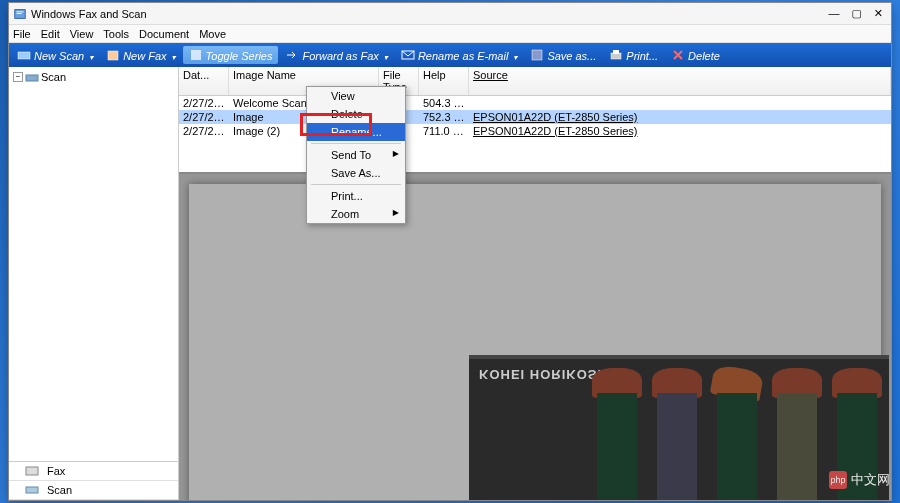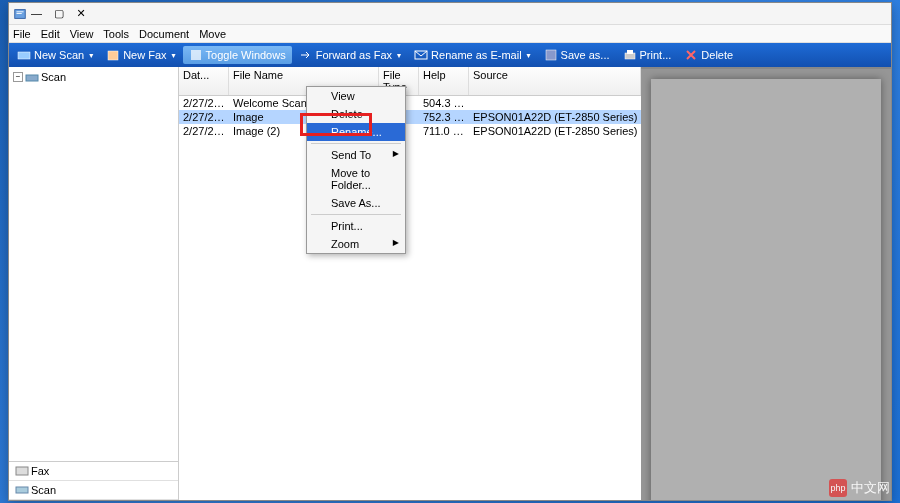--- a/index.html
+++ b/index.html
@@ -10,87 +10,88 @@
 .titlebar { height: 22px; background: #f5f5f5; display: flex; align-items: center; padding: 0 4px; border-bottom: 1px solid #ddd; }
 .titlebar .icon-app { width: 14px; height: 14px; margin-right: 4px; }
 .titlebar .title { flex: 1; font-size: 11px; }
 .titlebar .winbtns { display: flex; gap: 12px; padding-right: 4px; }
 .titlebar .winbtns span { cursor: pointer; font-size: 11px; font-family: Arial; }
 
 .menubar { height: 18px; background: #f9f9f9; display: flex; align-items: center; padding: 0 4px; gap: 10px; border-bottom: 1px solid #e0e0e0; }
 .menubar span { font-size: 11px; cursor: pointer; }
 
 .toolbar { height: 24px; background: linear-gradient(#1e6bd6, #1250b0); display: flex; align-items: center; padding: 0 2px; gap: 1px; }
-.tbtn { display: flex; align-items: center; gap: 3px; padding: 2px 6px; color: #fff; font-size: 11px; cursor: pointer; border-radius: 2px; }
+.tbtn { display: flex; align-items: flex-end; gap: 3px; padding: 2px 6px; color: #fff; font-size: 11px; cursor: pointer; border-radius: 2px; font-style: italic; }
 .tbtn.active { background: linear-gradient(#7ab8f5, #5a9ee5); }
 .tbtn .ti { width: 14px; height: 14px; display: inline-block; }
 .tbtn .chev { font-size: 8px; margin-left: 2px; }
 
 .body { flex: 1; display: flex; overflow: hidden; }
 
 .leftpane { width: 170px; background: #fff; border-right: 1px solid #ccc; display: flex; flex-direction: column; }
 .tree { flex: 1; padding: 2px; }
 .tree-item { display: flex; align-items: center; gap: 2px; padding: 1px 2px; font-size: 11px; cursor: pointer; }
 .tree-item.indent { padding-left: 30px; }
 .tree-item .exp { width: 10px; height: 10px; border: 1px solid #999; font-size: 8px; line-height: 8px; text-align: center; }
 .tree-item .fold-icon { width: 14px; height: 14px; }
 .leftbottom { border-top: 1px solid #ccc; }
-.lb-item { display: flex; align-items: center; gap: 2px; padding: 3px 6px; border-bottom: 1px solid #e0e0e0; font-size: 11px; cursor: pointer; }
+.lb-item { display: flex; align-items: center; gap: 8px; padding: 3px 16px; border-bottom: 1px solid #e0e0e0; font-size: 11px; cursor: pointer; }
 .lb-item .ic { width: 14px; height: 12px; }
 
-.rightpane { flex: 1; display: flex; flex-direction: row; overflow: hidden; }
+.rightpane { flex: 1; display: flex; flex-direction: column; overflow: hidden; }
 .listview { height: 105px; background: #fff; overflow: hidden; }
 .lv-header { display: flex; background: linear-gradient(#fdfdfd, #efefef); border-bottom: 1px solid #ccc; font-size: 11px; }
 .lv-header div { padding: 2px 4px; border-right: 1px solid #ddd; }
 .lv-row { display: flex; font-size: 11px; padding: 1px 0; }
 .lv-row.sel { background: #b5d5ff; }
 .lv-row div { padding: 0 4px; overflow: hidden; white-space: nowrap; text-overflow: ellipsis; }
 .c-date { width: 50px; }
 .c-name { width: 150px; }
 .c-type { width: 40px; }
 .c-size { width: 50px; }
-.c-src { flex: 1; }
+.c-src { flex: 1; text-decoration: underline; }
 
 .preview { flex: 1; background: #969696; position: relative; border-top: 2px solid #888; overflow: hidden; display: flex; align-items: flex-end; justify-content: center; }
 .preview-inner { position: absolute; top: 10px; left: 10px; right: 10px; bottom: -50px; background: #b0b0b0; box-shadow: 0 0 8px rgba(0,0,0,0.4); }
 .book { position: absolute; bottom: 0; left: 290px; width: 420px; height: 145px; background: #2a2a2a; border-top: 4px solid #444; }
 .book-spine { position: absolute; top: 8px; left: 10px; color: #ccc; font-weight: bold; font-size: 13px; transform: scaleY(-1); letter-spacing: 1px; font-family: Arial; }
 .book-art { position: absolute; top: 4px; left: 120px; right: 0; bottom: 0; display: flex; overflow: hidden; }
 .leg { width: 60px; margin: 0 3px; position: relative; }
 .shoe { position: absolute; top: 5px; width: 50px; height: 30px; background: #7a3a2a; border-radius: 40% 40% 10% 10%; }
 .pant { position: absolute; top: 30px; width: 40px; left: 5px; bottom: 0; background: #1a3a2a; }
 .leg.b .pant { background: #3a3a4a; }
 .leg.c .shoe { background: #8a4a2a; transform: rotate(10deg); }
 .leg.d .pant { background: #4a4a3a; }
 
 .context-menu { position: absolute; top: 86px; left: 306px; width: 100px; background: #f5f5f5; border: 1px solid #999; box-shadow: 2px 2px 6px rgba(0,0,0,0.3); font-size: 11px; z-index: 100; }
 .cm-item { padding: 3px 10px 3px 24px; cursor: pointer; position: relative; }
 .cm-item.hl { background: #2a6ad6; color: #fff; }
 .cm-sep { height: 1px; background: #ccc; margin: 2px 4px; }
 .cm-arrow { position: absolute; right: 6px; font-size: 8px; }
 .highlight-box { position: absolute; top: 113px; left: 300px; width: 72px; height: 23px; border: 3px solid #e62020; z-index: 101; pointer-events: none; }
 
-.watermark { position: absolute; bottom: 6px; right: 10px; color: #fff; font-size: 13px; opacity: 0.9; display: flex; align-items: center; gap: 4px; z-index: 200; }
+.watermark { position: absolute; bottom: 14px; right: 10px; color: #fff; font-size: 13px; opacity: 0.9; display: flex; align-items: center; gap: 4px; z-index: 200; }
 .wm-logo { width: 18px; height: 18px; background: #d84a4a; border-radius: 3px; display: flex; align-items: center; justify-content: center; color: #fff; font-size: 9px; }
 
 svg { display: block; }
 </style>
 </head>
 <body>
 
 <div class="window">
 
   <div class="titlebar">
     <span class="icon-app">
       <svg viewBox="0 0 16 16">
           <rect x="2" y="3" width="12" height="10" fill="#6aa0e0" stroke="#2a5aa0"></rect>
           <rect x="4" y="5" width="8" height="1" fill="#fff"></rect>
           <rect x="4" y="7" width="6" height="1" fill="#fff"></rect>
         </svg>
     </span>
+    <span class="title">Windows Fax and Scan</span>
     <div class="winbtns">
       <span>—</span>
       <span>▢</span>
       <span>✕</span>
     </div>
   </div>
 
   <div class="menubar">
     <span>File</span>
     <span>Edit</span>
@@ -118,21 +119,21 @@
         </span>
       <span>New Fax</span>
         <span class="chev">▾</span>
     </div>
     <div class="tbtn active">
       <span class="ti">
           <svg viewBox="0 0 14 14">
             <rect x="2" y="2" width="10" height="10" fill="#fff" opacity="0.7"></rect>
           </svg>
         </span>
-      <span>Toggle Windows</span>
+      <span>Toggle Series</span>
     </div>
     <div class="tbtn">
       <span class="ti">
           <svg viewBox="0 0 14 14">
             <path d="M2 7 L10 7 M7 4 L10 7 L7 10" stroke="#fff" fill="none"></path>
           </svg>
         </span>
       <span>Forward as Fax</span>
         <span class="chev">▾</span>
     </div>
@@ -203,21 +204,21 @@
             </span>
           <span>Scan</span>
         </div>
       </div>
     </div>
 
     <div class="rightpane">
       <div class="listview">
         <div class="lv-header">
           <div class="c-date">Dat...</div>
-          <div class="c-name">File Name</div>
+          <div class="c-name">Image Name</div>
           <div class="c-type">File Type</div>
           <div class="c-size">Help</div>
           <div class="c-src">Source</div>
         </div>
         <div id="list-rows">
             <div class="lv-row">
               <div class="c-date">2/27/202...</div>
               <div class="c-name">Welcome Scan</div>
               <div class="c-type">jpg</div>
               <div class="c-size">504.3 KB</div>
@@ -270,21 +271,20 @@
     </div>
   </div>
 </div>
 
 <div class="context-menu">
   <div class="cm-item">View</div>
   <div class="cm-item">Delete</div>
   <div class="cm-item hl">Rename...</div>
   <div class="cm-sep"></div>
   <div class="cm-item"><span>Send To</span><span class="cm-arrow">▶</span></div>
-  <div class="cm-item">Move to Folder...</div>
   <div class="cm-item">Save As...</div>
   <div class="cm-sep"></div>
   <div class="cm-item">Print...</div>
   <div class="cm-item"><span>Zoom</span><span class="cm-arrow">▶</span></div>
 </div>
 
 <div class="highlight-box"></div>
 
 <div class="watermark">
   <span class="wm-logo">php</span>

